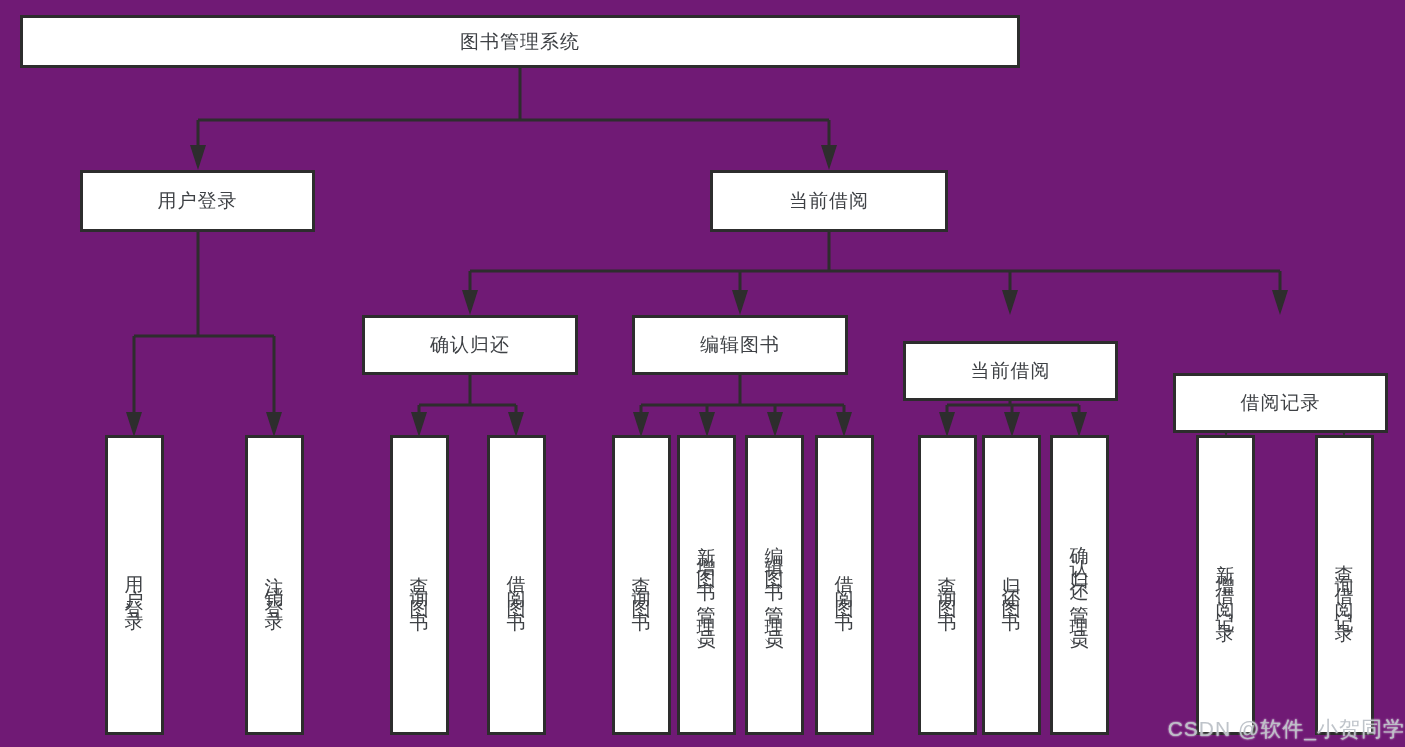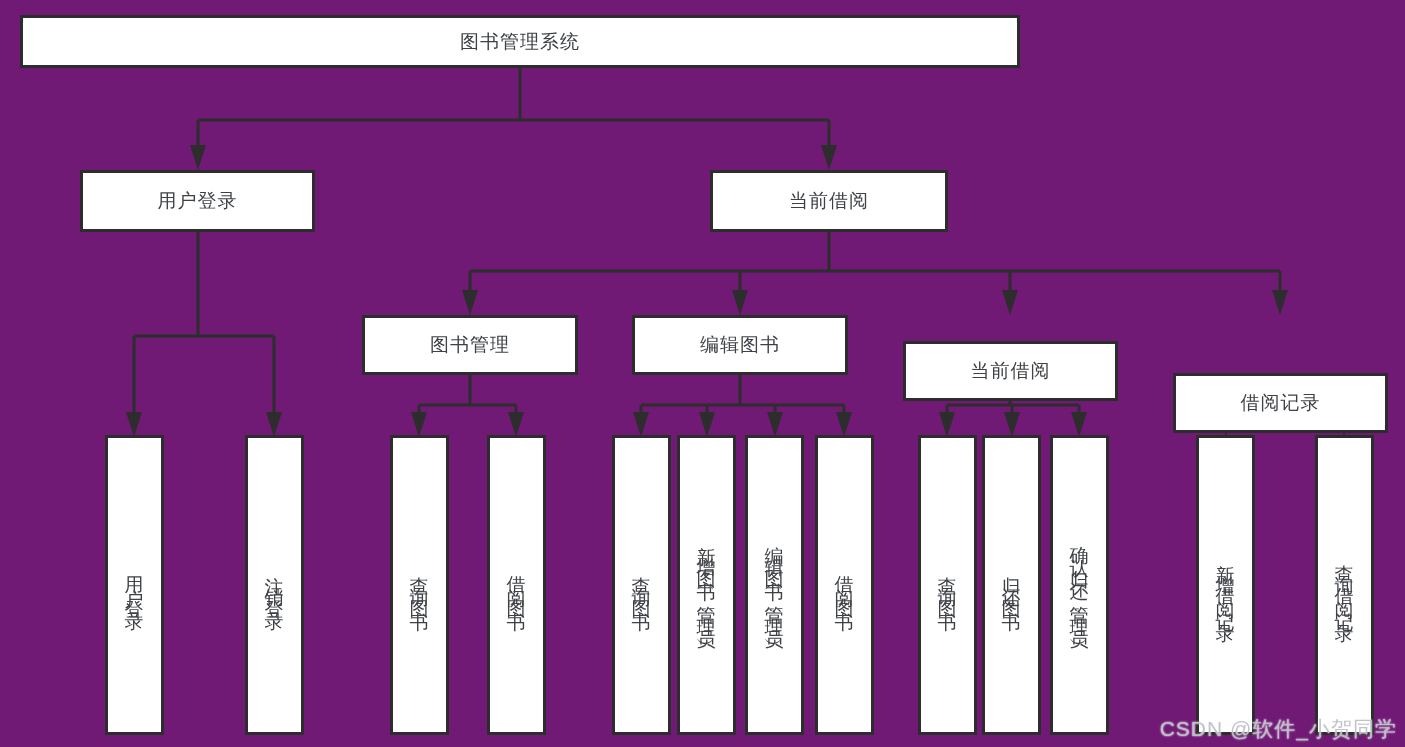--- a/index.html
+++ b/index.html
@@ -47,21 +47,21 @@
   }
   .connectors {
     position: absolute;
     left: 0; top: 0;
     width: 1405px;
     height: 747px;
     z-index: 1;
   }
   .watermark {
     position: absolute;
-    right: 8px;
+    right: 0;
     bottom: 4px;
     font-size: 21px;
     color: rgba(188, 193, 199, 0.95);
     text-shadow: 0 0 2px #ffffff;
     letter-spacing: 1px;
     z-index: 5;
     white-space: nowrap;
   }
 
   
@@ -139,21 +139,21 @@
   </div>
 
   <div class="node l2-a">
     <span class="hlabel">用户登录</span>
   </div>
   <div class="node l2-b">
     <span class="hlabel">当前借阅</span>
   </div>
 
   <div class="node l3-a">
-    <span class="hlabel">图书管理</span>
+    <span class="hlabel">确认归还</span>
   </div>
   <div class="node l3-b">
     <span class="hlabel">编辑图书</span>
   </div>
   <div class="node l3-c">
     <span class="hlabel">当前借阅</span>
   </div>
   <div class="node l3-d">
     <span class="hlabel">借阅记录</span>
   </div>

